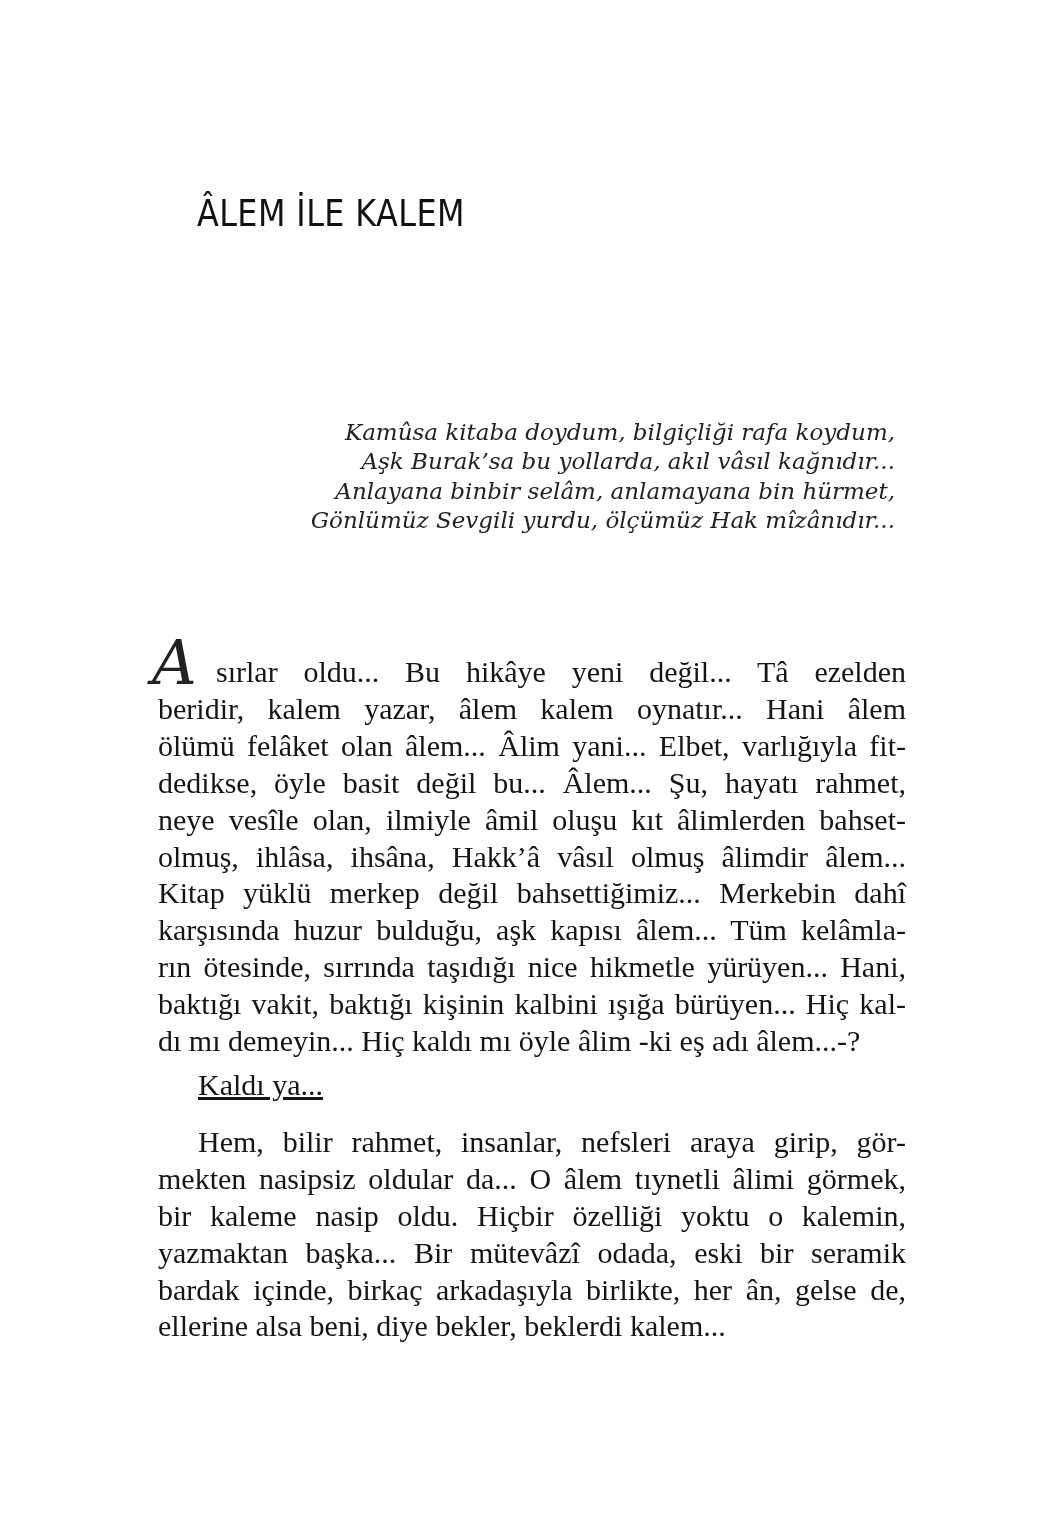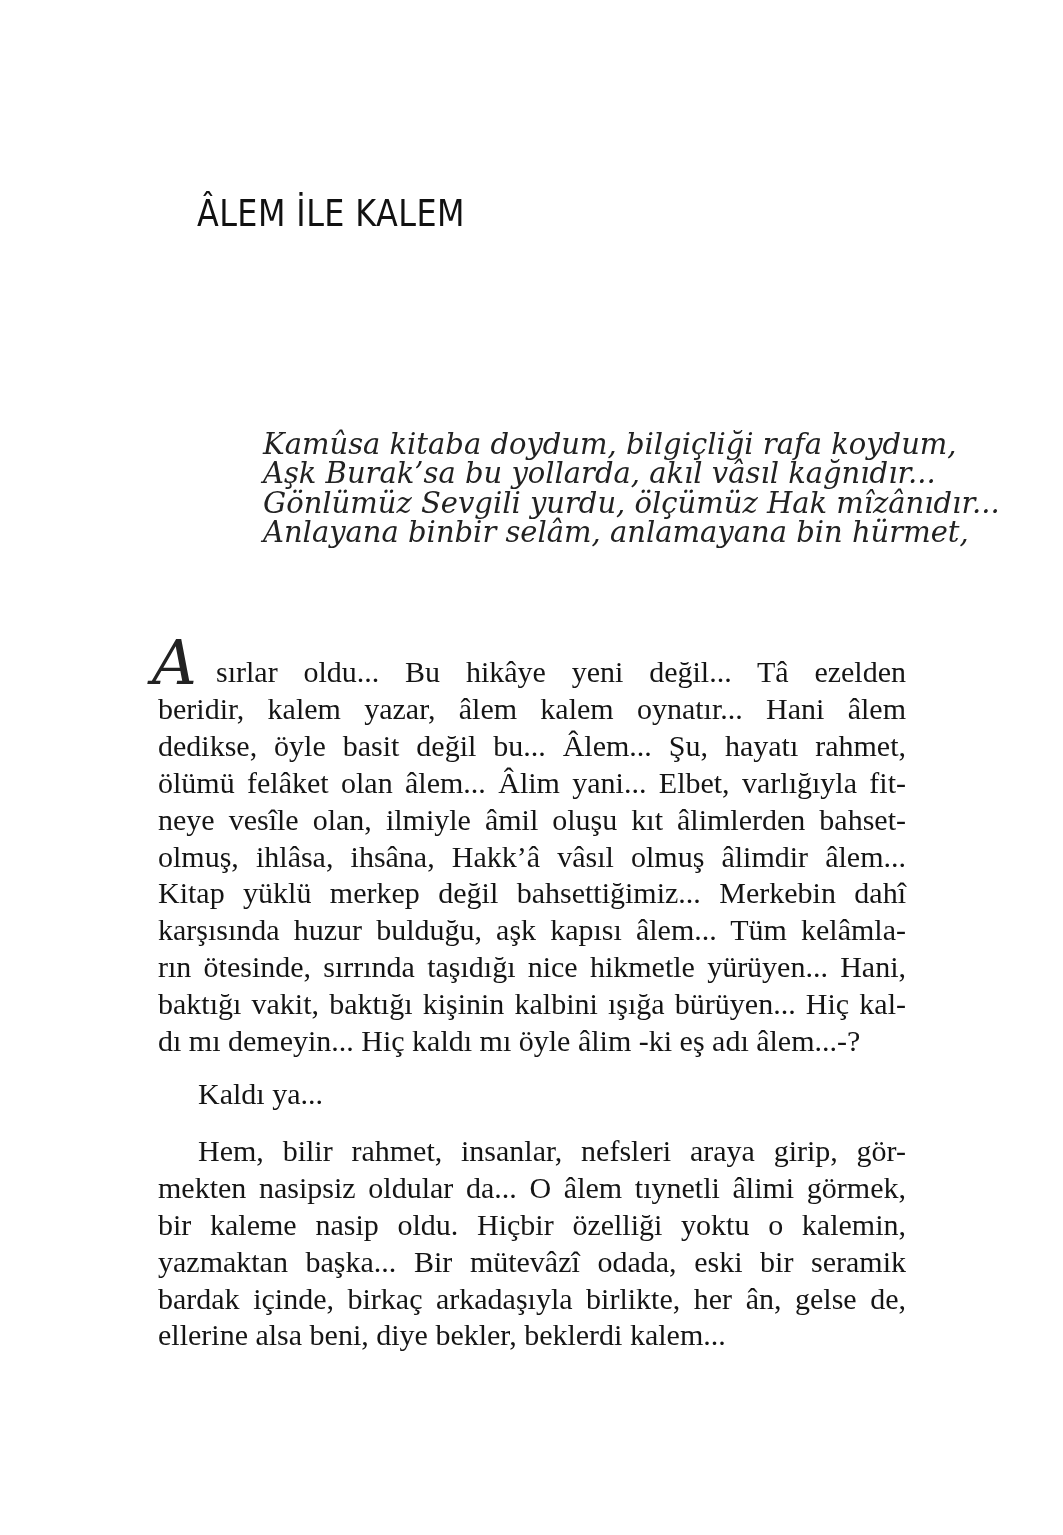--- a/index.html
+++ b/index.html
@@ -13,66 +13,66 @@
   .page { position: absolute; left: 0; top: 0; width: 1063px; height: 1535px; border-radius: 20px; }
   .title {
     position: absolute; left: 197px; top: 192px;
     font-family: "DejaVu Sans", sans-serif;
     font-size: 37px; font-weight: normal;
     letter-spacing: 0.5px;
     margin: 0; color: #111;
     transform: scaleX(0.86); transform-origin: left top;
   }
   .epigraph {
-    position: absolute; right: 160px; top: 418px;
+    position: absolute; right: 168px; top: 418px;
     width: 640px; text-align: right;
     font-family: "DejaVu Serif", serif; font-style: italic;
-    font-size: 29px; line-height: 29.3px; color: #222; margin-top: 12px;
+    font-size: 23px; line-height: 29.3px; color: #222;
   }
   .epigraph .line { display: block; white-space: nowrap; }
   .body-text {
     position: absolute; left: 158px; top: 654px; width: 748px;
     font-family: "Liberation Serif", serif;
     font-size: 30px; line-height: 36.9px; color: #151515;
   }
   .para { margin: 0; }
   .para .ln { display: block; white-space: nowrap; text-align: justify; text-align-last: justify; }
   .para .ln.last { text-align-last: left; }
   .p1 .ln.first { padding-left: 58px; }
   .dropcap {
     position: absolute; left: -6px; top: -22px;
     font-family: "DejaVu Serif", serif; font-style: italic;
     font-size: 62px; line-height: 62px; color: #222;
   }
-  .p2 { margin-top: 16px; text-indent: 40px; }
+  .p2 { margin-top: 7px; text-indent: 40px; text-decoration: underline; }
   .p3 { margin-top: 20px; }
   .p3 .ln.first { padding-left: 40px; }
   .p1 { position: relative; }
 </style>
 </head>
 <body>
 
 <div class="page">
 
   <h1 class="title">ÂLEM İLE KALEM</h1>
 
   <div class="epigraph">
     <span class="line">Kamûsa kitaba doydum, bilgiçliği rafa koydum,</span>
     <span class="line">Aşk Burak’sa bu yollarda, akıl vâsıl kağnıdır...</span>
+    <span class="line">Anlayana binbir selâm, anlamayana bin hürmet,</span>
     <span class="line">Gönlümüz Sevgili yurdu, ölçümüz Hak mîzânıdır...</span>
-    <span class="line">Anlayana binbir selâm, anlamayana bin hürmet,</span>
   </div>
 
   <div class="body-text">
     <p class="para p1">
       <span class="dropcap">A</span>
       <span class="ln first">sırlar oldu... Bu hikâye yeni değil... Tâ ezelden</span>
       <span class="ln">beridir, kalem yazar, âlem kalem oynatır... Hani âlem</span>
+      <span class="ln">ölümü felâket olan âlem... Âlim yani... Elbet, varlığıyla fit-</span>
       <span class="ln">dedikse, öyle basit değil bu... Âlem... Şu, hayatı rahmet,</span>
-      <span class="ln">ölümü felâket olan âlem... Âlim yani... Elbet, varlığıyla fit-</span>
       <span class="ln">neye vesîle olan, ilmiyle âmil oluşu kıt âlimlerden bahset-</span>
       <span class="ln">olmuş, ihlâsa, ihsâna, Hakk’â vâsıl olmuş âlimdir âlem...</span>
       <span class="ln">Kitap yüklü merkep değil bahsettiğimiz... Merkebin dahî</span>
       <span class="ln">karşısında huzur bulduğu, aşk kapısı âlem... Tüm kelâmla-</span>
       <span class="ln">rın ötesinde, sırrında taşıdığı nice hikmetle yürüyen... Hani,</span>
       <span class="ln">baktığı vakit, baktığı kişinin kalbini ışığa bürüyen... Hiç kal-</span>
       <span class="ln last">dı mı demeyin... Hiç kaldı mı öyle âlim -ki eş adı âlem...-?</span>
     </p>
 
     <p class="para p2">Kaldı ya...</p>

